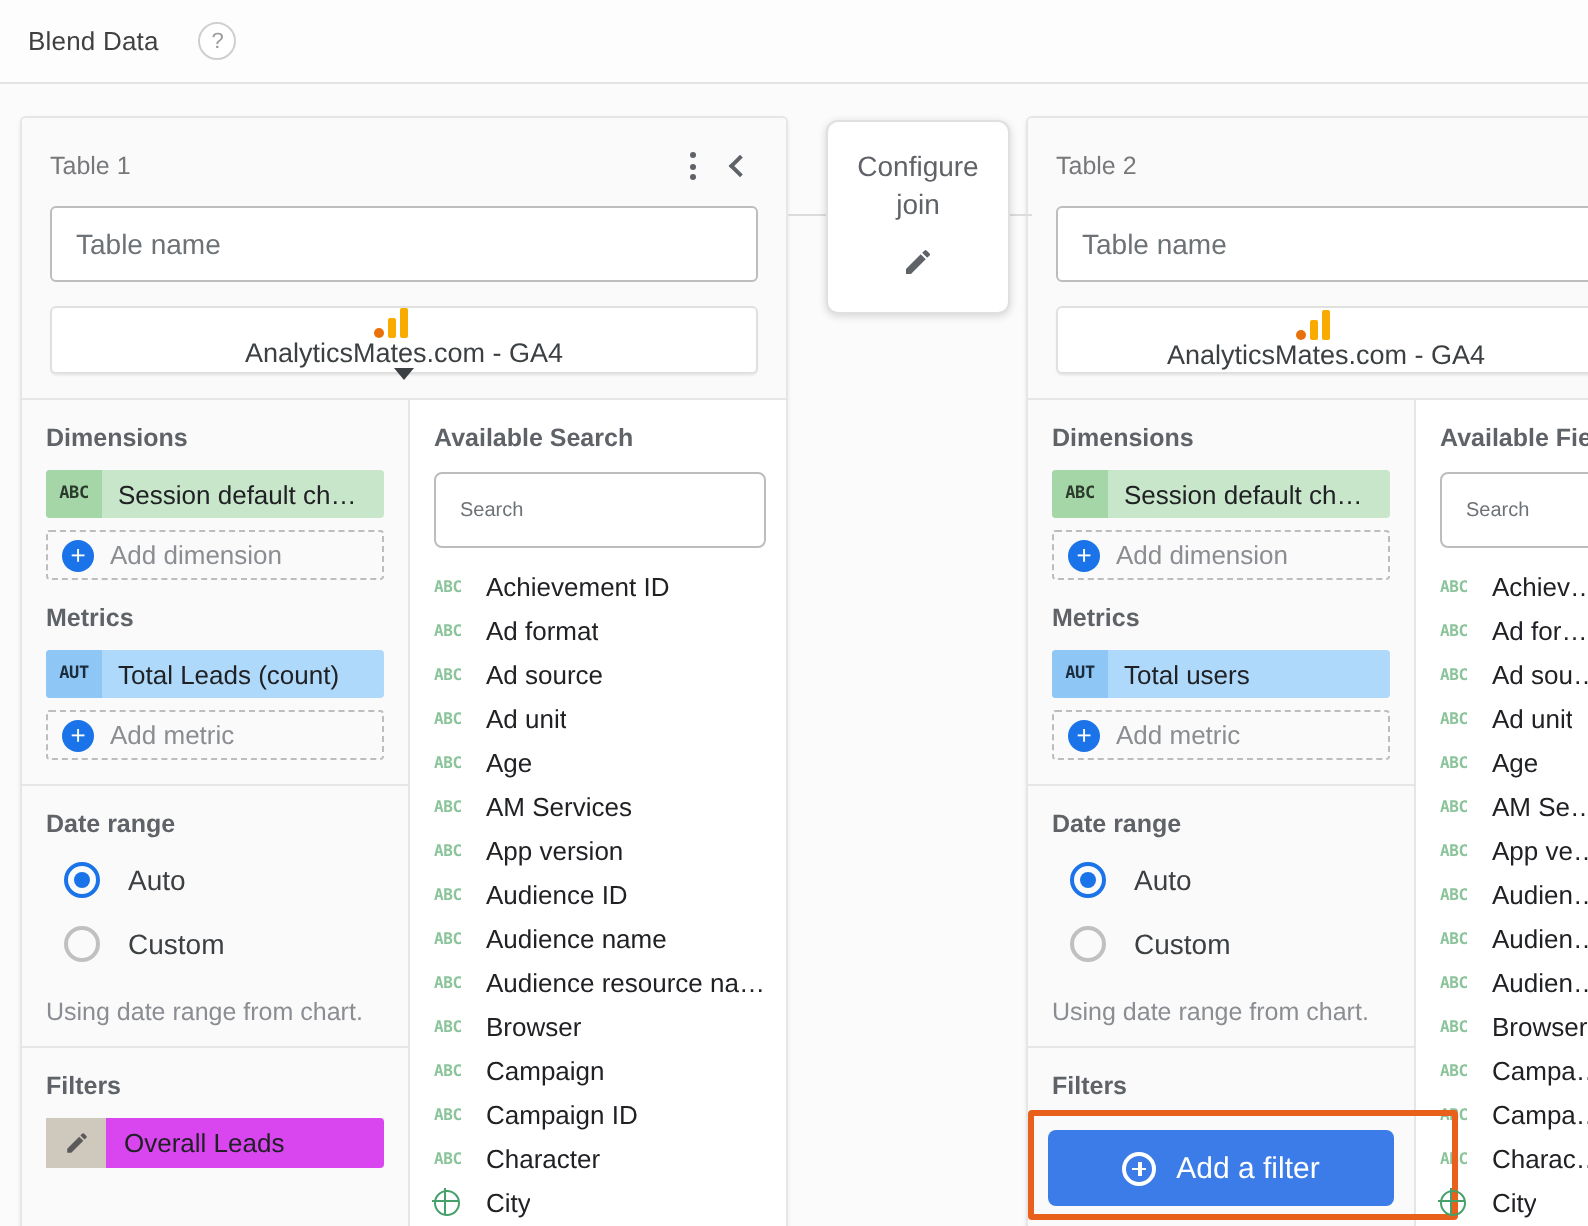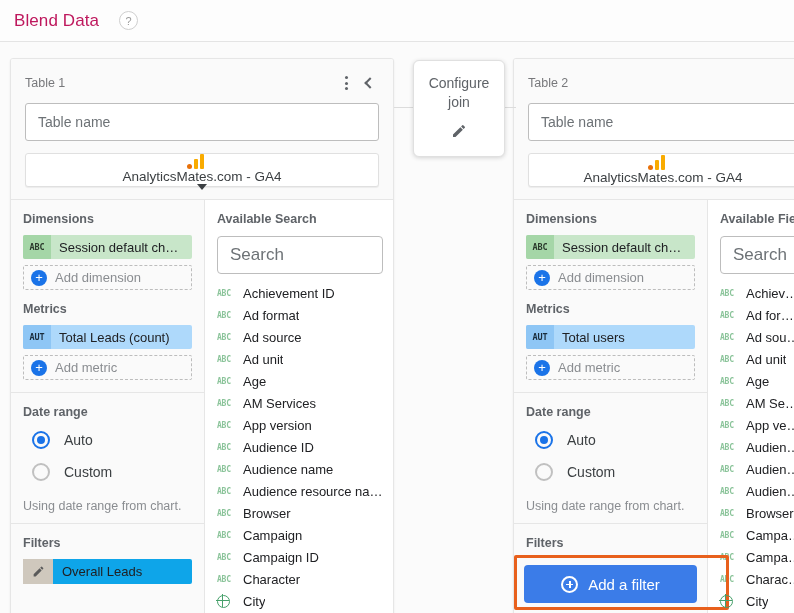--- a/index.html
+++ b/index.html
@@ -10,21 +10,21 @@
     overflow: hidden;
   }
   .app { position: relative; width: 794px; height: 613px; background: #fbfbfb; }
 
   
   .header {
     position: absolute; left: 0; top: 0; width: 794px; height: 42px;
     background: #fdfdfd; border-bottom: 1px solid #e4e4e4;
     display: flex; align-items: center; padding-left: 14px;
   }
-  .header-title { font-size: 17px; color: #be185d; letter-spacing: .1px; }
+  .header-title { font-size: 13px; color: #404040; letter-spacing: .1px; }
   .help-badge {
     width: 19px; height: 19px; border-radius: 50%;
     border: 1px solid #cfcfcf; margin-left: 20px;
     display: flex; align-items: center; justify-content: center;
     font-size: 11px; color: #9a9a9a; background: #fff;
   }
 
   
   .panel {
     position: absolute; top: 58px; background: #ffffff;
@@ -93,21 +93,21 @@
 
   .radio-row { display: flex; align-items: center; margin-bottom: 14px; cursor: pointer; }
   .radio { width: 18px; height: 18px; border-radius: 50%; border: 2px solid #c0c0c0;
            margin: 0 14px 0 9px; flex: none; position: relative; }
   .radio.on { border-color: #1a73e8; }
   .radio.on::after { content: ""; position: absolute; left: 3px; top: 3px; width: 8px; height: 8px;
                      border-radius: 50%; background: #1a73e8; }
   .radio-row .lbl { font-size: 14px; color: #3c4043; }
   .hint { font-size: 12.5px; color: #8a8d91; margin-top: 18px; }
 
-  .filter-chip { display: flex; align-items: center; height: 25px; background: #0ea5e9;
+  .filter-chip { display: flex; align-items: center; height: 25px; background: #d946ef;
                  border-radius: 2px; margin-bottom: 6px; font-size: 13px; color: #202124; cursor: pointer; }
   .filter-chip .pen { width: 30px; height: 25px; background: #cfc8bd; display: flex;
                       align-items: center; justify-content: center; }
   .filter-chip .txt { padding-left: 9px; }
 
   .addfilter-wrap { position: relative; padding: 2px 10px 0 10px; }
   .addfilter-btn { width: 100%; height: 38px; background: #3b7ce8; border-radius: 4px; border: none;
                    color: #fff; font-size: 15px; font-weight: normal; display: flex;
                    align-items: center; justify-content: center; gap: 10px; cursor: pointer;
                    font-family: "Liberation Sans", sans-serif; }
@@ -115,21 +115,21 @@
                  position: relative; flex: none; }
   .plus-circle::before, .plus-circle::after { content: ""; position: absolute; background: #fff; }
   .plus-circle::before { left: 3px; top: 6px; width: 7px; height: 1.8px; }
   .plus-circle::after { left: 6px; top: 3px; width: 1.8px; height: 7px; }
   .annot { position: absolute; left: 0px; top: -8px; width: 215px; height: 55px;
            border: 3px solid #e8601c; border-radius: 2px; pointer-events: none; }
 
   
   .fields-title { font-size: 12.5px; color: #5f6368; font-weight: bold; margin-bottom: 10px; }
   .search-box { width: 100%; height: 38px; border: 1px solid #bdbdbd; border-radius: 4px;
-                background: #fff; font-size: 17px; color: #3c4043; padding: 0 12px;
+                background: #fff; font-size: 10px; color: #3c4043; padding: 0 12px;
                 font-family: "Liberation Sans", sans-serif; outline: none; margin-bottom: 8px; }
   .search-box::placeholder { color: #6d7276; }
   .field-row { display: flex; align-items: center; height: 22px; cursor: pointer; }
   .field-row .ficon { width: 26px; flex: none; display: flex; align-items: center; }
   .ftag { font-size: 8px; font-weight: bold; color: #8bc49a;
           font-family: "DejaVu Sans Mono", monospace; letter-spacing: -.2px; }
   .globe { width: 13px; height: 13px; border-radius: 50%; border: 1.6px solid #46a06a;
            position: relative; }
   .globe::before { content: ""; position: absolute; left: 4.2px; top: -1.6px; width: 1.3px;
                    height: 13px; background: #46a06a; }

